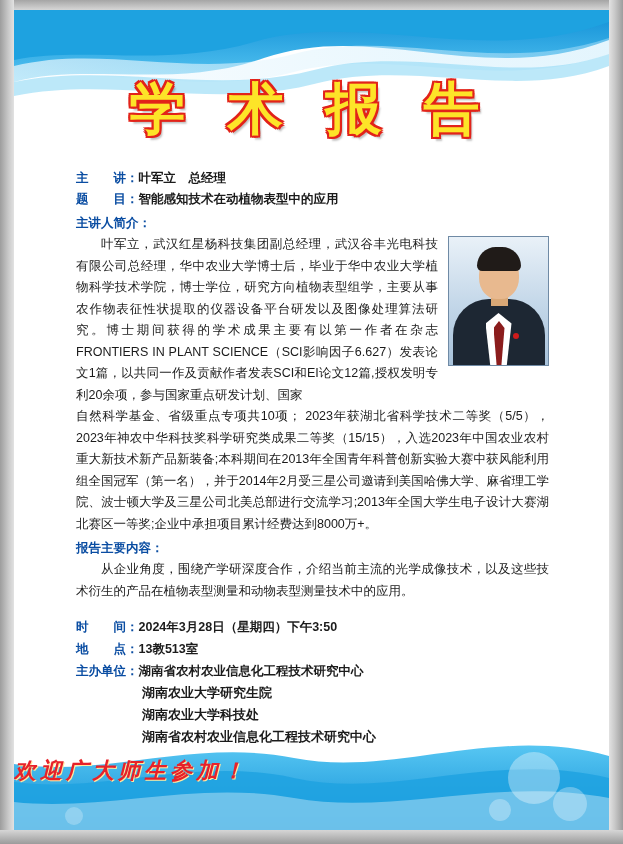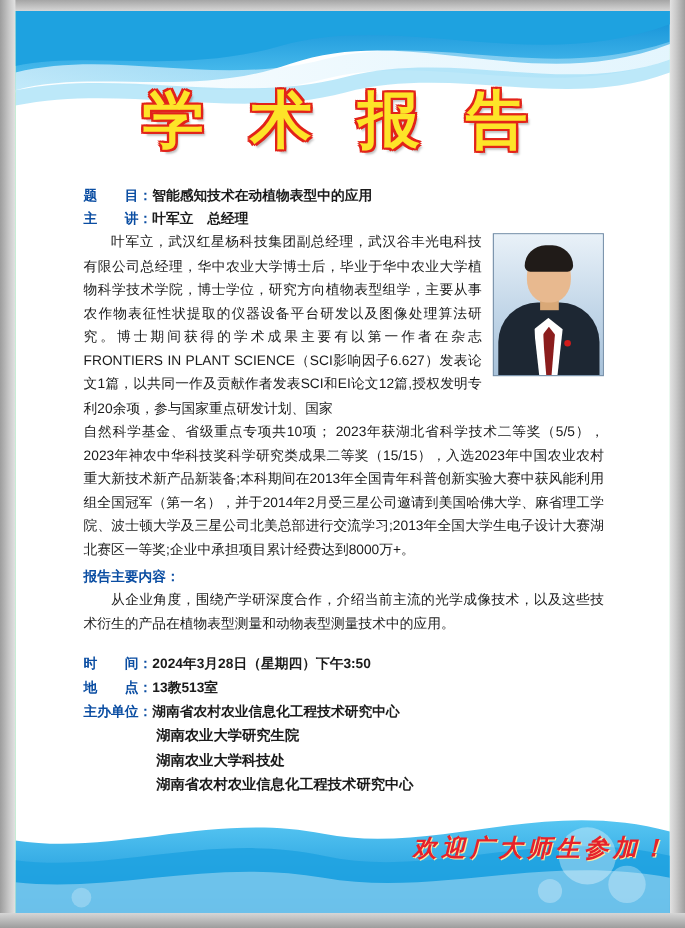--- a/index.html
+++ b/index.html
@@ -210,21 +210,21 @@
     font-size: 13px;
     line-height: 22px;
     font-weight: bold;
     color: #1b1b1b;
   }
   
   .slogan {
     position: absolute;
     left: 0; bottom: 44px;
     width: 595px;
-    text-align: right;
+    text-align: left;
     font-family: "Liberation Serif", serif;
     font-weight: bold;
     font-style: italic;
     font-size: 22px;
     letter-spacing: 4px;
     color: #e6212a;
     text-shadow: 1px 1px 0 #ffe9a0;
   }
 </style>
 </head>
@@ -256,27 +256,28 @@
         <path d="M0,56 C90,34 180,70 280,44 C380,18 480,66 595,28 L595,44 C480,84 380,36 280,62 C180,88 90,52 0,74 Z" fill="url(#hg2)" opacity="0.85"></path>
         <path d="M0,72 C100,52 200,86 300,60 C400,34 500,78 595,44 L595,56 C500,92 400,48 300,74 C200,100 100,66 0,86 Z" fill="#8fd8f5" opacity="0.6"></path>
       </svg>
     </div>
 
     <div class="title">学 术 报 告</div>
 
     <div class="body-area">
 
       <div class="line-label">
+        <span>主　　讲：</span><span class="val">叶军立　总经理</span>
+      </div>
+
+      <div class="line-label">
         <span>题　　目：</span><span class="val">智能感知技术在动植物表型中的应用</span>
       </div>
 
-      <div class="line-label">
-        <span>主　　讲：</span><span class="val">叶军立　总经理</span>
-      </div>
-
+      <div class="sec-head">主讲人简介：</div>
 
       <div class="photo">
         <div class="ph-bg"></div>
         <div class="ph-body"></div>
         <div class="ph-shirt"></div>
         <div class="ph-tie"></div>
         <div class="ph-pin"></div>
         <div class="ph-neck"></div>
         <div class="ph-head"></div>
         <div class="ph-hair"></div>

